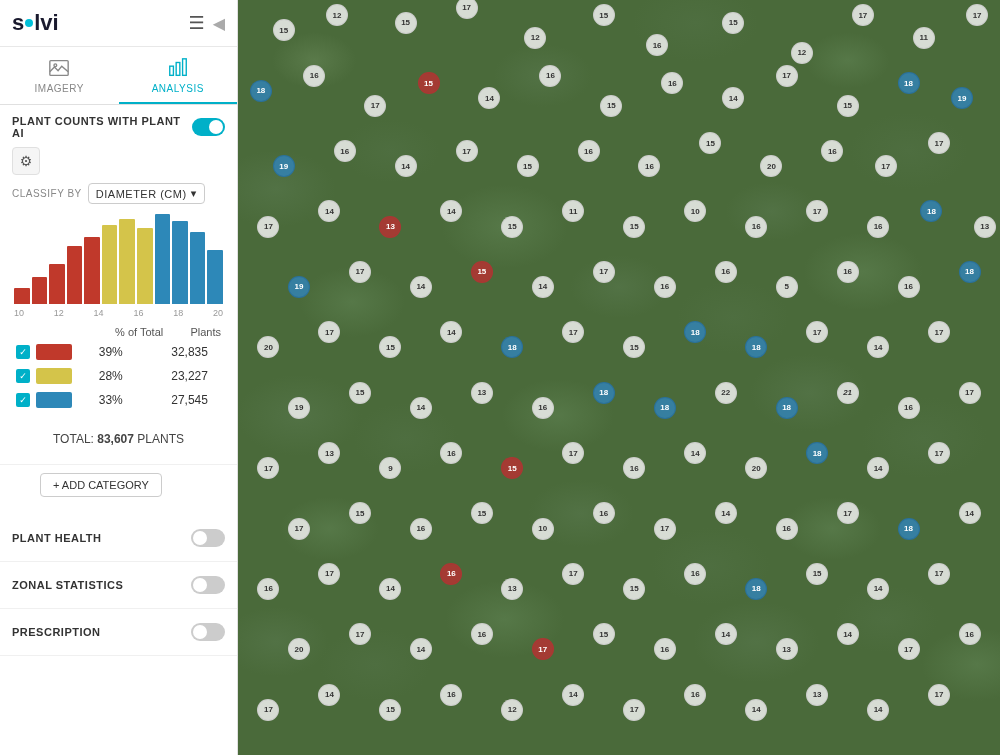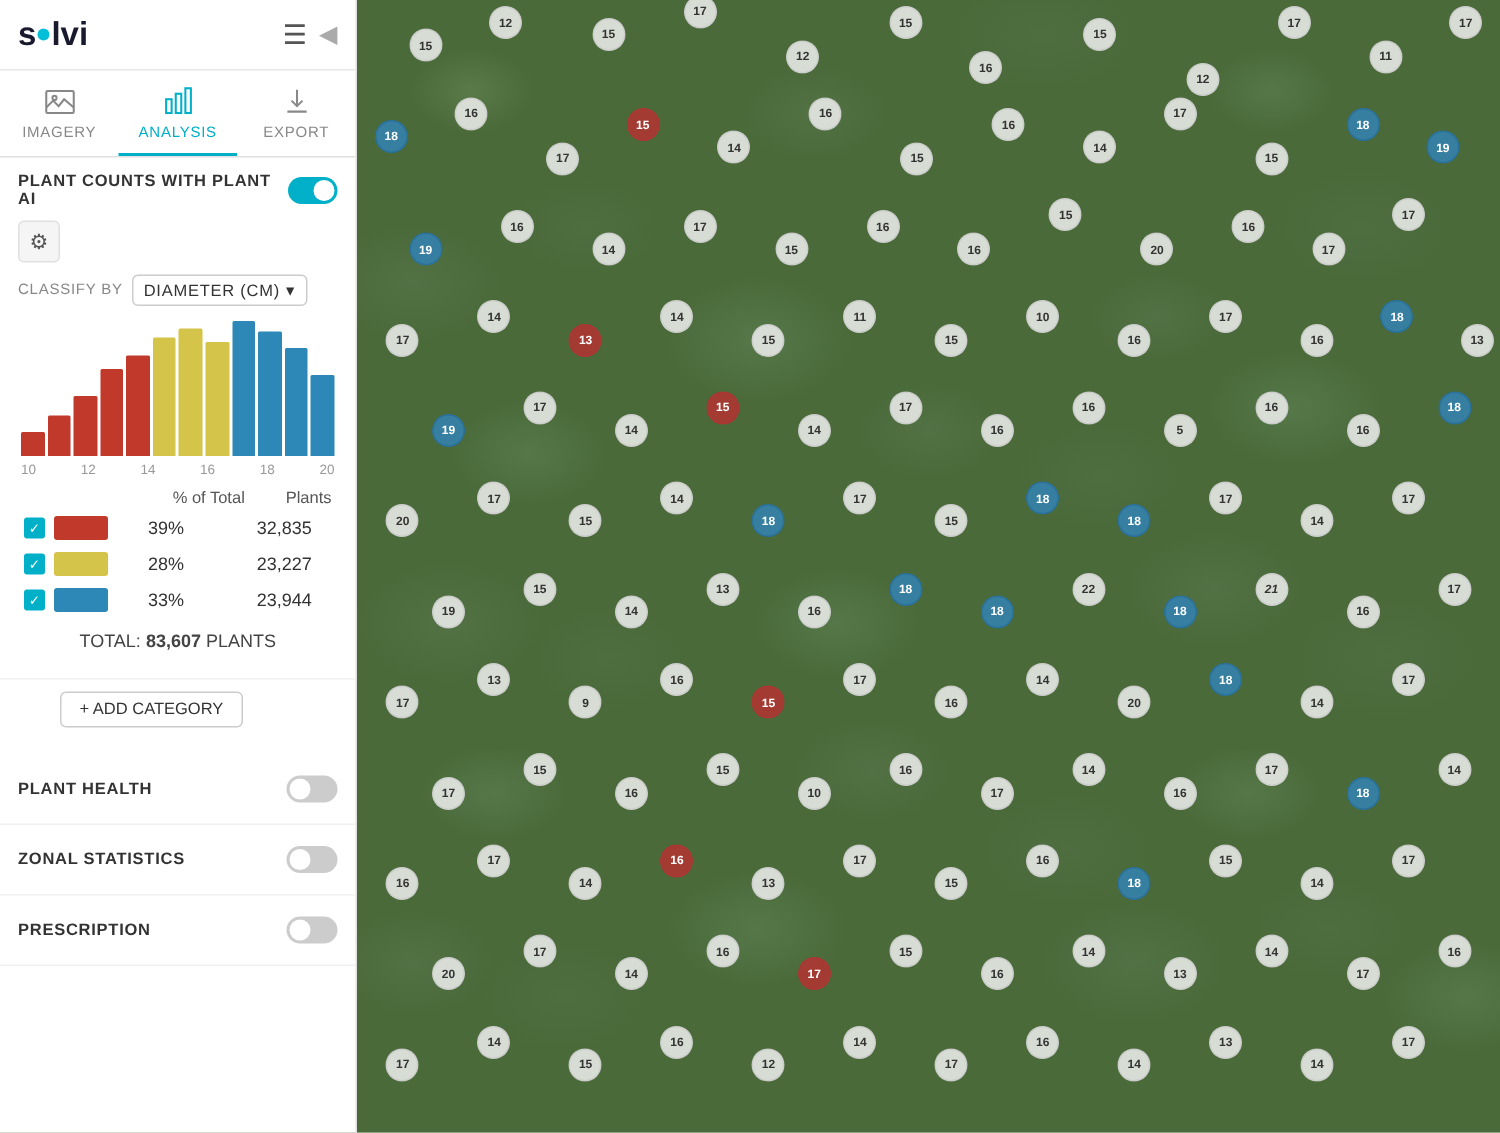--- a/index.html
+++ b/index.html
@@ -193,21 +193,21 @@
       font-size: 11px;
       font-weight: bold;
       color: #fff;
     }
 
     
     .data-table {
       width: 100%;
       font-size: 12px;
       border-collapse: collapse;
-      margin-bottom: 4px;
+      margin-bottom: 16px;
     }
     .data-table th {
       text-align: right;
       font-size: 11px;
       color: #555;
       padding: 2px 4px;
       font-weight: normal;
     }
     .data-table th:first-child { text-align: left; }
     .data-table td {
@@ -383,27 +383,20 @@
       <span>IMAGERY</span>
     </div>
     <div class="nav-tab active">
       <svg viewBox="0 0 24 24" fill="none" stroke="#00b0c8" stroke-width="1.5">
         <rect x="3" y="10" width="4" height="10"></rect>
         <rect x="10" y="6" width="4" height="14"></rect>
         <rect x="17" y="2" width="4" height="18"></rect>
       </svg>
       <span style="color:#00b0c8;">ANALYSIS</span>
     </div>
-    <div class="nav-tab">
-      <svg viewBox="0 0 24 24" fill="none" stroke="#888" stroke-width="1.5">
-        <path d="M12 3v12M8 11l4 4 4-4"></path>
-        <path d="M5 19h14"></path>
-      </svg>
-      <span>EXPORT</span>
-    </div>
   </div>
 
   <div class="sidebar-section">
     <div class="section-header">
       <span class="section-title">PLANT COUNTS with Plant AI</span>
       <div class="toggle"></div>
     </div>
 
     <div style="margin-bottom:8px;">
       <div class="gear-btn">⚙</div>
@@ -474,21 +467,21 @@
       <td>23,227</td>
     </tr>
           <tr>
       <td>
         <div class="color-row">
           <div class="check-box">✓</div>
           <span class="color-swatch" style="background:#2d88b8;"></span>
         </div>
       </td>
       <td>33%</td>
-      <td>23,944</td>
+      <td>27,545</td>
     </tr>
         </tbody>
     </table>
 
     <div class="total-row">
       <span>TOTAL:</span>
       <strong>83,607</strong>
       <span>PLANTS</span>
     </div>
   </div>

